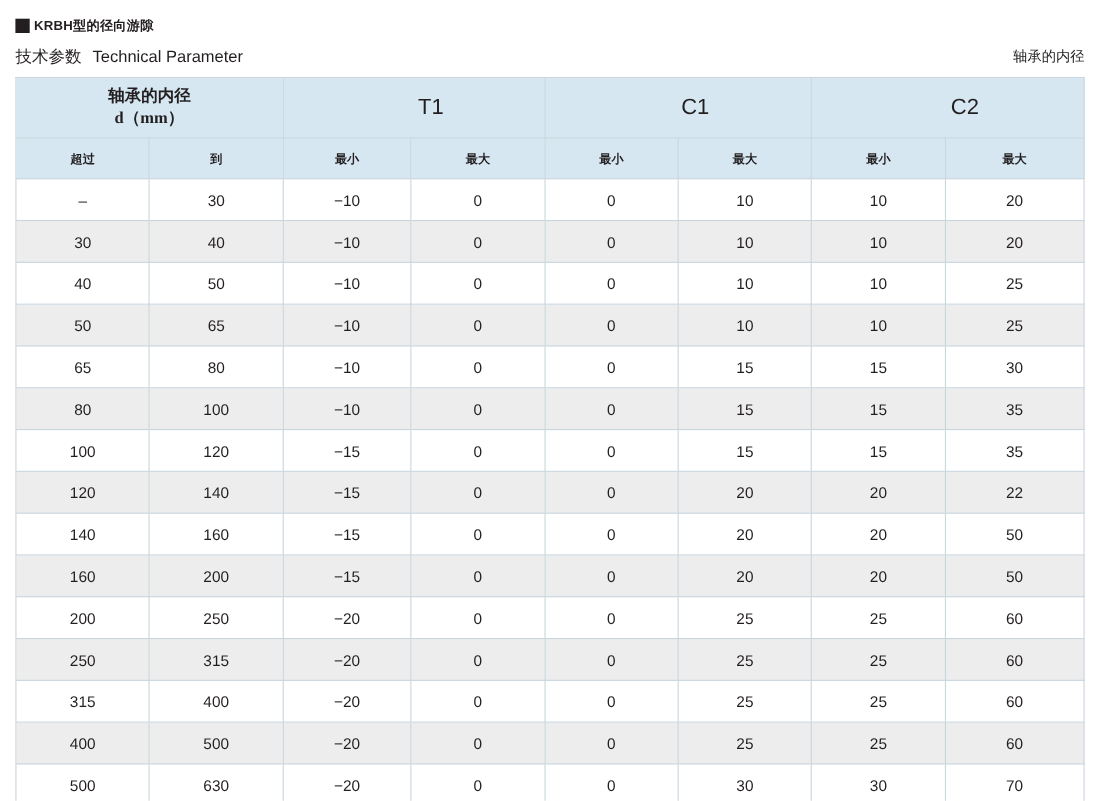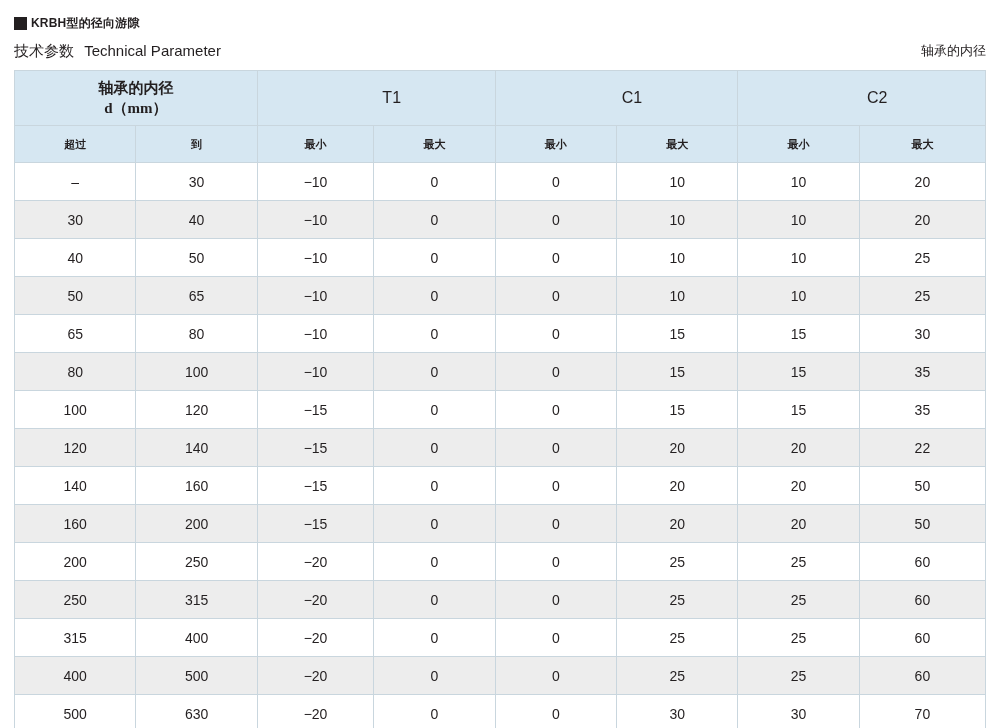--- a/index.html
+++ b/index.html
@@ -69,21 +69,21 @@
     color: #231f20;
     font-weight: bold;
   }
   thead tr.group-row th {
     height: 52px;
     font-size: 15px;
     line-height: 1.35;
   }
   thead tr.group-row th.t-head {
     font-weight: normal;
-    font-size: 16px;
+    font-size: 20px;
     padding-left: 32px;
   }
   thead tr.sub-row-th th {
     height: 34px;
     font-size: 11px;
   }
   tbody td {
     height: 35px;
     font-size: 14px;
     color: #231f20;

